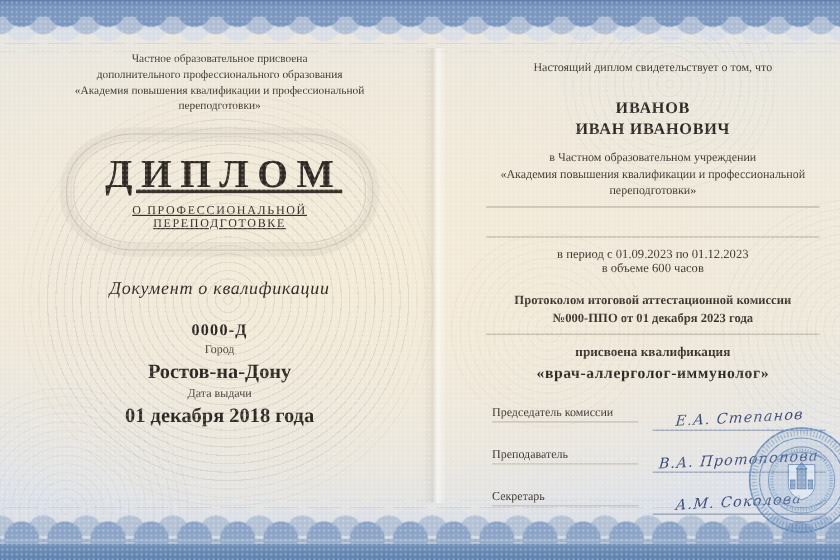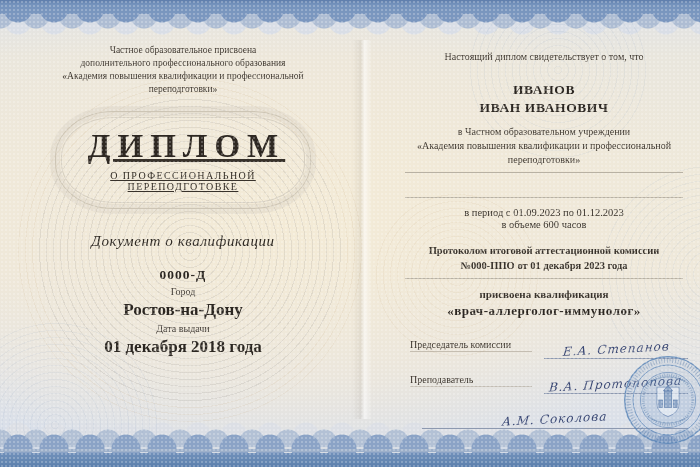--- a/index.html
+++ b/index.html
@@ -135,20 +135,21 @@
     <div class="sigs">
       <div class="sig-row">
         <span class="sig-label">Председатель комиссии</span>
         <span class="sig-line"><span class="sig-script">Е.А. Степанов</span></span>
       </div>
       <div class="sig-row">
         <span class="sig-label">Преподаватель</span>
         <span class="sig-line"><span class="sig-script">В.А. Протопопова</span></span>
       </div>
       <div class="sig-row">
+        <span class="sig-label">Секретарь</span>
         <span class="sig-line"><span class="sig-script">А.М. Соколова</span></span>
       </div>
     </div>
   </div>
 
   <svg class="seal" viewBox="0 0 100 100">
     <circle cx="50" cy="50" r="47" fill="rgba(110,150,200,.16)" stroke="#5b86b8" stroke-width="1.6"></circle>
     <circle cx="50" cy="50" r="43" fill="none" stroke="rgba(75,115,165,.45)" stroke-width="5" stroke-dasharray="1.1 1.9"></circle>
     <circle cx="50" cy="50" r="38" fill="none" stroke="#5b86b8" stroke-width="1"></circle>
     <circle cx="50" cy="50" r="30" fill="rgba(120,160,205,.18)" stroke="rgba(90,130,180,.8)" stroke-width="1"></circle>

